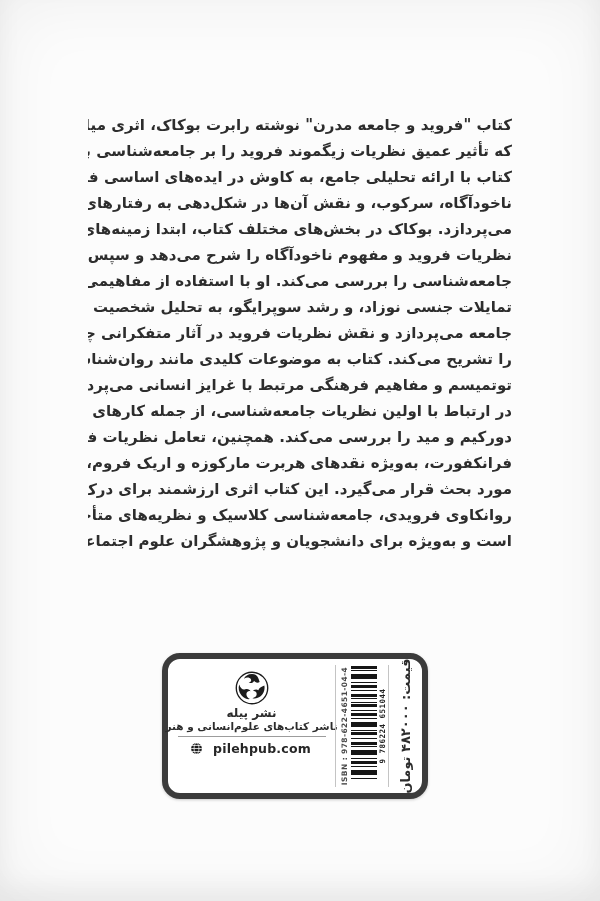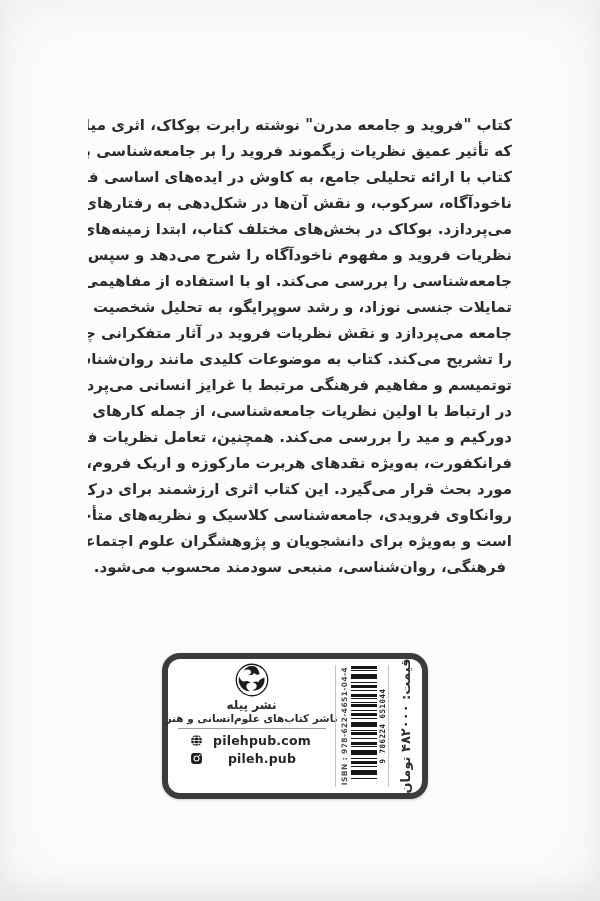--- a/index.html
+++ b/index.html
@@ -21,21 +21,21 @@
   .blurb .line.last{text-align-last:center;}
   
   .card{
     position:absolute;left:162px;top:653px;width:266px;height:146px;
     box-sizing:border-box;border:6px solid #3b3b3b;border-radius:18px;
     background:#ffffff;display:flex;flex-direction:row;direction:ltr;
     box-shadow:0 1px 3px rgba(0,0,0,0.2);
   }
   .card-left{
     width:167px;display:flex;flex-direction:column;align-items:center;
-    direction:rtl;color:#2c2c2c;padding-top:4px;box-sizing:border-box;
+    direction:rtl;color:#2c2c2c;padding-top:12px;box-sizing:border-box;
   }
   .logo-wrap{width:34px;height:34px;}
   .pub-name{font-size:12px;font-weight:700;line-height:14px;margin-top:1px;}
   .pub-tagline{font-size:10.5px;font-weight:600;line-height:13px;white-space:nowrap;}
   .hline{width:148px;border-top:1px solid #9c9c9c;margin:3px 0 2px 0;}
   .link-row{
     width:100%;direction:ltr;display:flex;align-items:center;
     height:18.5px;padding:0 14px 0 22px;box-sizing:border-box;
   }
   .link-icon{width:13px;height:13px;flex:0 0 13px;display:flex;align-items:center;}
@@ -79,21 +79,20 @@
     <div class="line">تمایلات جنسی نوزاد، و رشد سوپرایگو، به تحلیل شخصیت و تأثیر آن بر</div>
     <div class="line">جامعه می‌پردازد و نقش نظریات فروید در آثار متفکرانی چون تالکوت پارسونز</div>
     <div class="line">را تشریح می‌کند. کتاب به موضوعات کلیدی مانند روان‌شناسی توده‌ای،</div>
     <div class="line">توتمیسم و مفاهیم فرهنگی مرتبط با غرایز انسانی می‌پردازد و دیدگاه فروید را</div>
     <div class="line">در ارتباط با اولین نظریات جامعه‌شناسی، از جمله کارهای مارکس، وبر،</div>
     <div class="line">دورکیم و مید را بررسی می‌کند. همچنین، تعامل نظریات فروید با مکتب</div>
     <div class="line">فرانکفورت، به‌ویژه نقدهای هربرت مارکوزه و اریک فروم، به‌طور مفصل</div>
     <div class="line">مورد بحث قرار می‌گیرد. این کتاب اثری ارزشمند برای درک ارتباط میان</div>
     <div class="line">روانکاوی فرویدی، جامعه‌شناسی کلاسیک و نظریه‌های متأخر جامعه‌شناسی</div>
     <div class="line">است و به‌ویژه برای دانشجویان و پژوهشگران علوم اجتماعی، مطالعات</div>
-    <div class="line last">فرهنگی، روان‌شناسی، منبعی سودمند محسوب می‌شود.</div>
   </div>
 
   <div class="card">
 
     <div class="card-left">
       <div class="logo-wrap">
         <svg viewBox="0 0 40 40" width="34" height="34">
           <circle cx="20" cy="20" r="18.5" fill="#ffffff" stroke="#1c1c1c" stroke-width="1.6"></circle>
           <path class="ink" d="M20 3.5c-5 0-8 2.5-9.5 5.5 3.5-2 6.5-1.5 8 .5 1.5 2-0.5 4.5-2.5 4 2.5 1.5 5.5.5 6.5-2 1 2 4 3 6.5 1.5C27.5 6 24.5 3.5 20 3.5z"></path>
           <path class="ink" d="M5 16c-1.5 4-0.5 9 2.5 12.5 3 3.5 7 5 10 4.5-3-1.5-4.5-4-4-6.5.5-2.5 3-3.5 5-2.5-1-2.5-4-3.5-6.5-2.5-2.5 1-5.5-0.5-7-5.5z"></path>
@@ -113,30 +112,20 @@
               <line x1="2" y1="12" x2="22" y2="12"></line>
               <line x1="3.2" y1="6.5" x2="20.8" y2="6.5"></line>
               <line x1="3.2" y1="17.5" x2="20.8" y2="17.5"></line>
             </g>
           </svg>
         </span>
         <span class="link-label">pilehpub.com</span>
       </div>
 
 
-      <div class="link-row">
-        <span class="link-icon">
-          <svg viewBox="0 0 24 24" width="13" height="13">
-            <rect x="2" y="2" width="20" height="20" rx="5.5" fill="#1c1c1c"></rect>
-            <circle cx="12" cy="12" r="4.6" fill="none" stroke="#ffffff" stroke-width="2"></circle>
-            <circle cx="18" cy="6" r="1.6" fill="#ffffff"></circle>
-          </svg>
-        </span>
-        <span class="link-label">pileh.pub</span>
-      </div>
     </div>
 
     <div class="vdiv"></div>
 
     <div class="card-isbn">
       <div class="rot isbn-text">ISBN : 978-622-4651-04-4</div>
       <div class="bars"></div>
       <div class="rot barcode-digits">9 786224 651044</div>
     </div>
 

